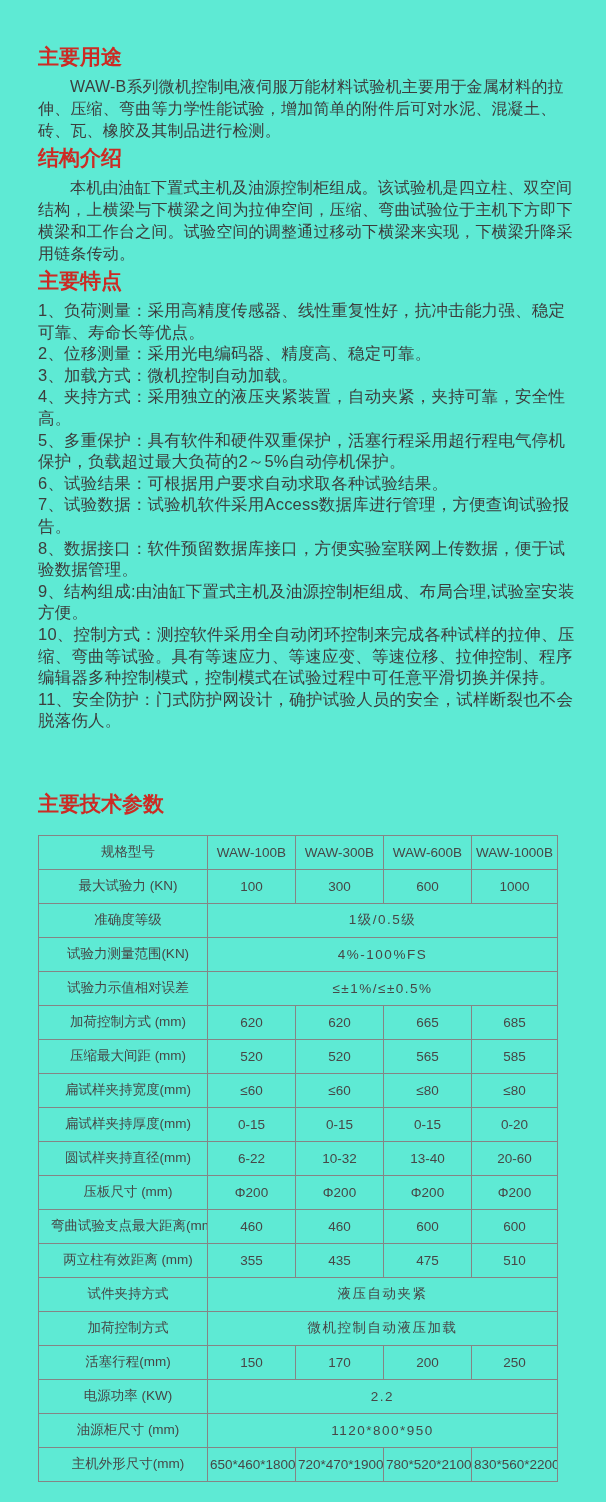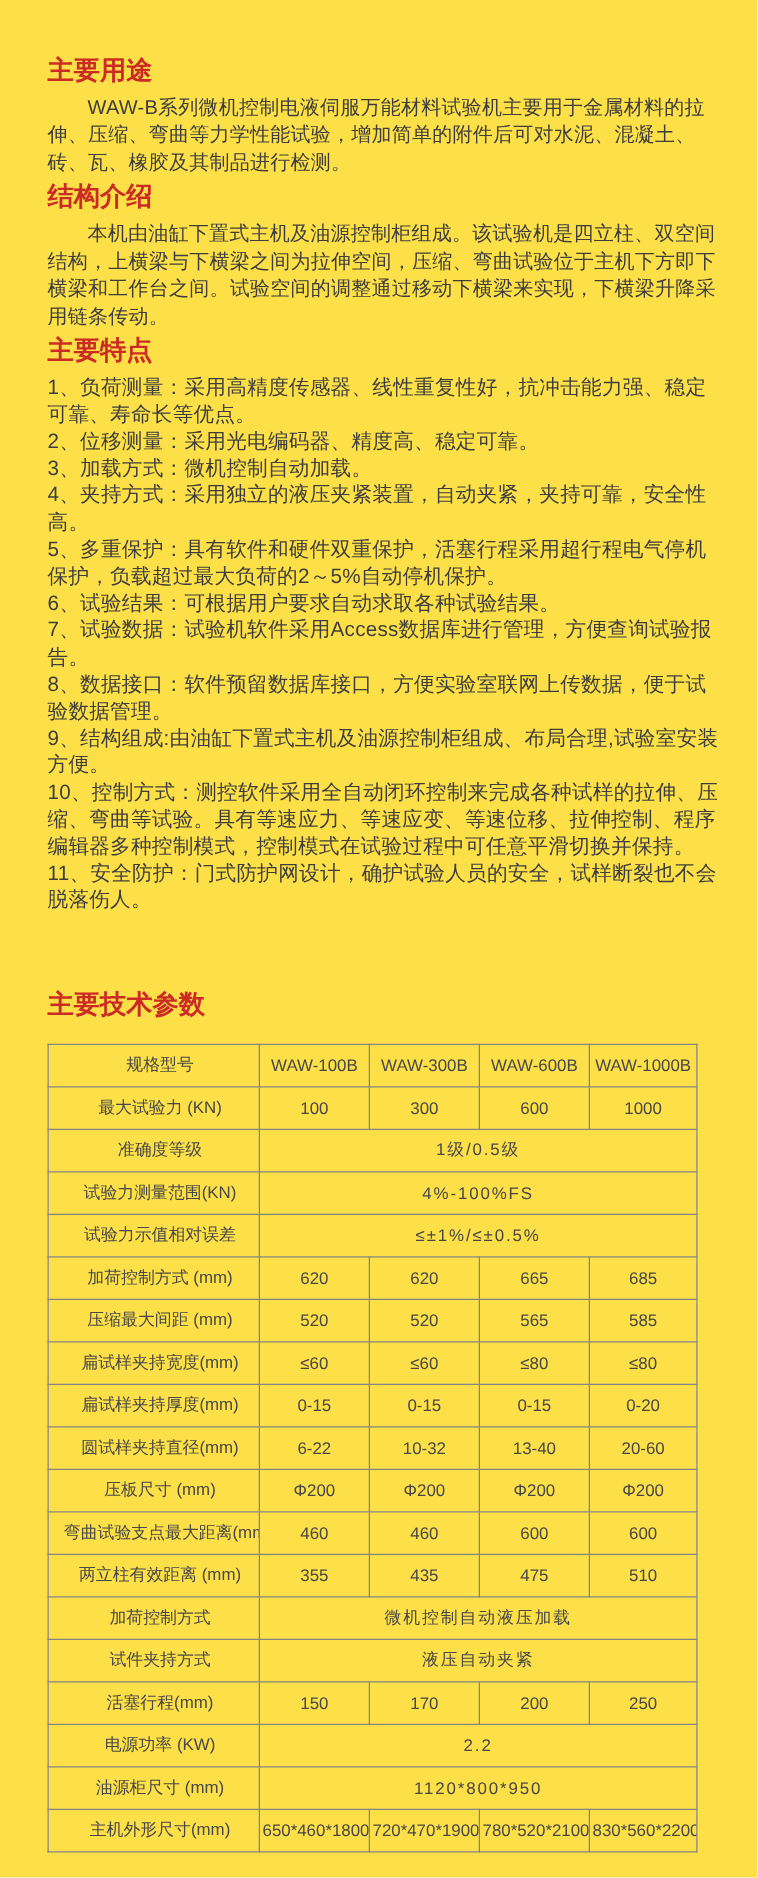--- a/index.html
+++ b/index.html
@@ -1,21 +1,21 @@
 <!DOCTYPE html>
 <html><head>
 <meta charset="utf-8">
 <style>
   html, body { margin: 0; padding: 0; background: #ffffff; }
   .page {
     width: 606px;
     height: 1502px;
     box-sizing: border-box;
     padding: 41px 28px 20px 38px;
-    background: #fde047;
+    background: #5eead4;
     font-family: "Liberation Sans", sans-serif;
     color: #3d3d3d;
     overflow: hidden;
   }
   h2.sec-heading {
     color: #cc2b24;
     font-size: 21px;
     font-weight: bold;
     margin: 4px 0 7px 0;
     line-height: 24px;
@@ -170,26 +170,26 @@
           <td>600</td>
         </tr>
         <tr>
           <td class="label">两立柱有效距离 (mm)</td>
           <td>355</td>
           <td>435</td>
           <td>475</td>
           <td>510</td>
         </tr>
         <tr>
+          <td class="label">试件夹持方式</td>
+          <td colspan="4" class="merged">液压自动夹紧</td>
+        </tr>
+        <tr>
           <td class="label">加荷控制方式</td>
           <td colspan="4" class="merged">微机控制自动液压加载</td>
-        </tr>
-        <tr>
-          <td class="label">试件夹持方式</td>
-          <td colspan="4" class="merged">液压自动夹紧</td>
         </tr>
         <tr>
           <td class="label">活塞行程(mm)</td>
           <td>150</td>
           <td>170</td>
           <td>200</td>
           <td>250</td>
         </tr>
         <tr>
           <td class="label">电源功率 (KW)</td>

